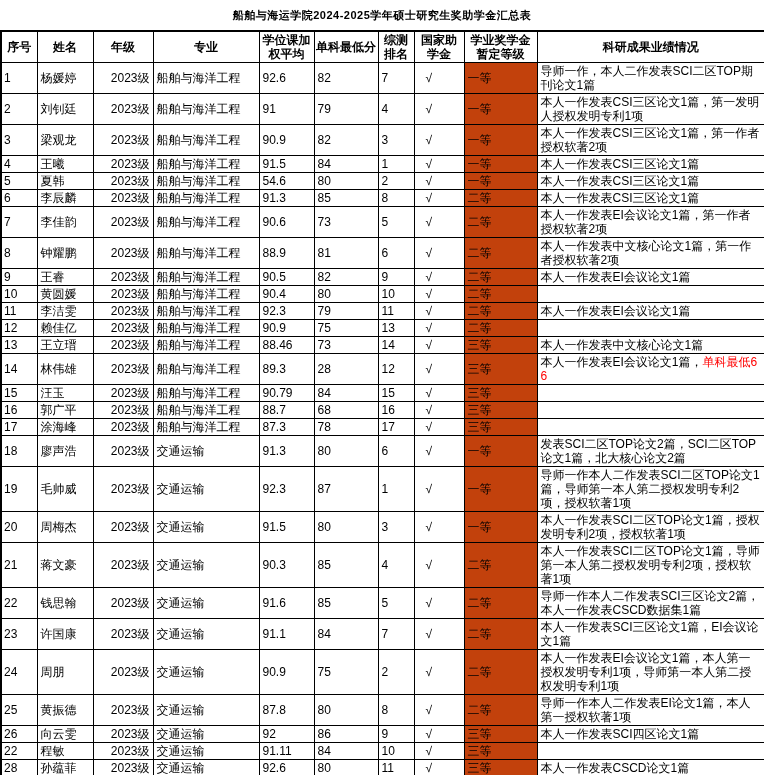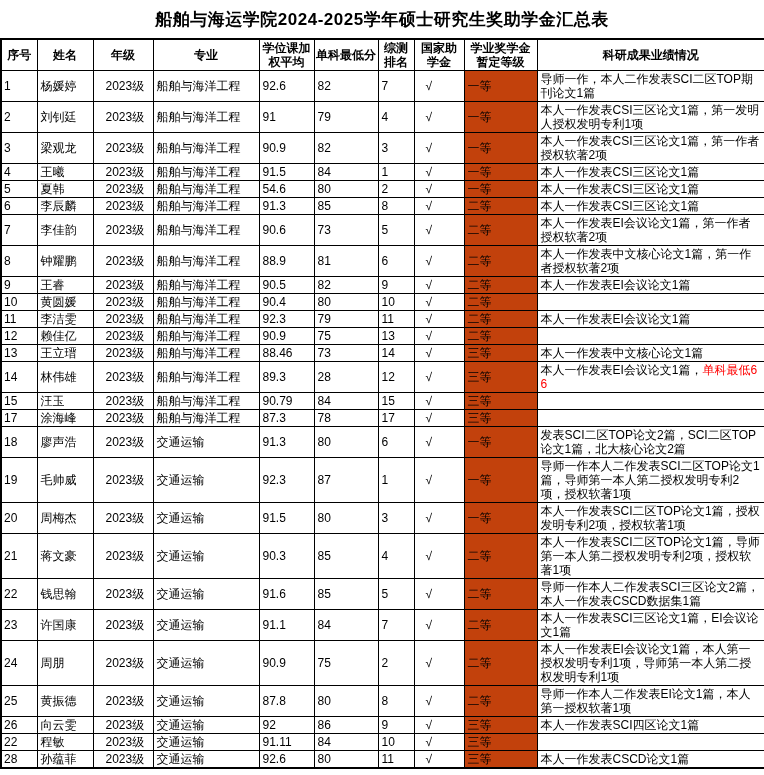--- a/index.html
+++ b/index.html
@@ -2,21 +2,21 @@
 <html><head>
 <meta charset="utf-8">
 <style>
   html,body { margin:0; padding:0; background:#ffffff; }
   body {
     width:764px;
     font-family:"Liberation Sans","DejaVu Sans",sans-serif;
     color:#000;
   }
   .title {
-    font-size:17px;
+    font-size:11px;
     font-weight:bold;
     text-align:center;
     padding:8px 0 7px 0;
     letter-spacing:0.5px;
   }
   table {
     width:764px;
     table-layout:fixed;
     border-collapse:collapse;
     border:2px solid #000;
@@ -37,21 +37,21 @@
     margin-top:46px;
   }
   td {
     text-align:left;
     padding:1px 3px;
     height:14px;
   }
   td.c-grant { padding-left:11px; font-style:italic; }
   td.c-level { background:#c2410c; }
   td.c-no { padding-left:2px; }
-  td.c-grade { padding-left:12px; }
+  td.c-grade { padding-left:5px;text-align:right; }
   .red { color:#FF0000; }
 </style>
 </head>
 <body>
 
 <div class="title">船舶与海运学院2024-2025学年硕士研究生奖助学金汇总表</div>
 
 <table>
   <colgroup>
     <col style="width:36px">
@@ -254,20 +254,32 @@
         <td class="c-grade">2023级</td>
         <td class="c-major">船舶与海洋工程</td>
         <td class="c-gpa">90.79</td>
         <td class="c-min">84</td>
         <td class="c-rank">15</td>
         <td class="c-grant">√</td>
         <td class="c-level">三等</td>
         <td class="c-research"></td>
       </tr>
       <tr>
+        <td class="c-no">16</td>
+        <td class="c-name">郭广平</td>
+        <td class="c-grade">2023级</td>
+        <td class="c-major">船舶与海洋工程</td>
+        <td class="c-gpa">88.7</td>
+        <td class="c-min">68</td>
+        <td class="c-rank">16</td>
+        <td class="c-grant">√</td>
+        <td class="c-level">三等</td>
+        <td class="c-research"></td>
+      </tr>
+      <tr>
         <td class="c-no">17</td>
         <td class="c-name">涂海峰</td>
         <td class="c-grade">2023级</td>
         <td class="c-major">船舶与海洋工程</td>
         <td class="c-gpa">87.3</td>
         <td class="c-min">78</td>
         <td class="c-rank">17</td>
         <td class="c-grant">√</td>
         <td class="c-level">三等</td>
         <td class="c-research"></td>

